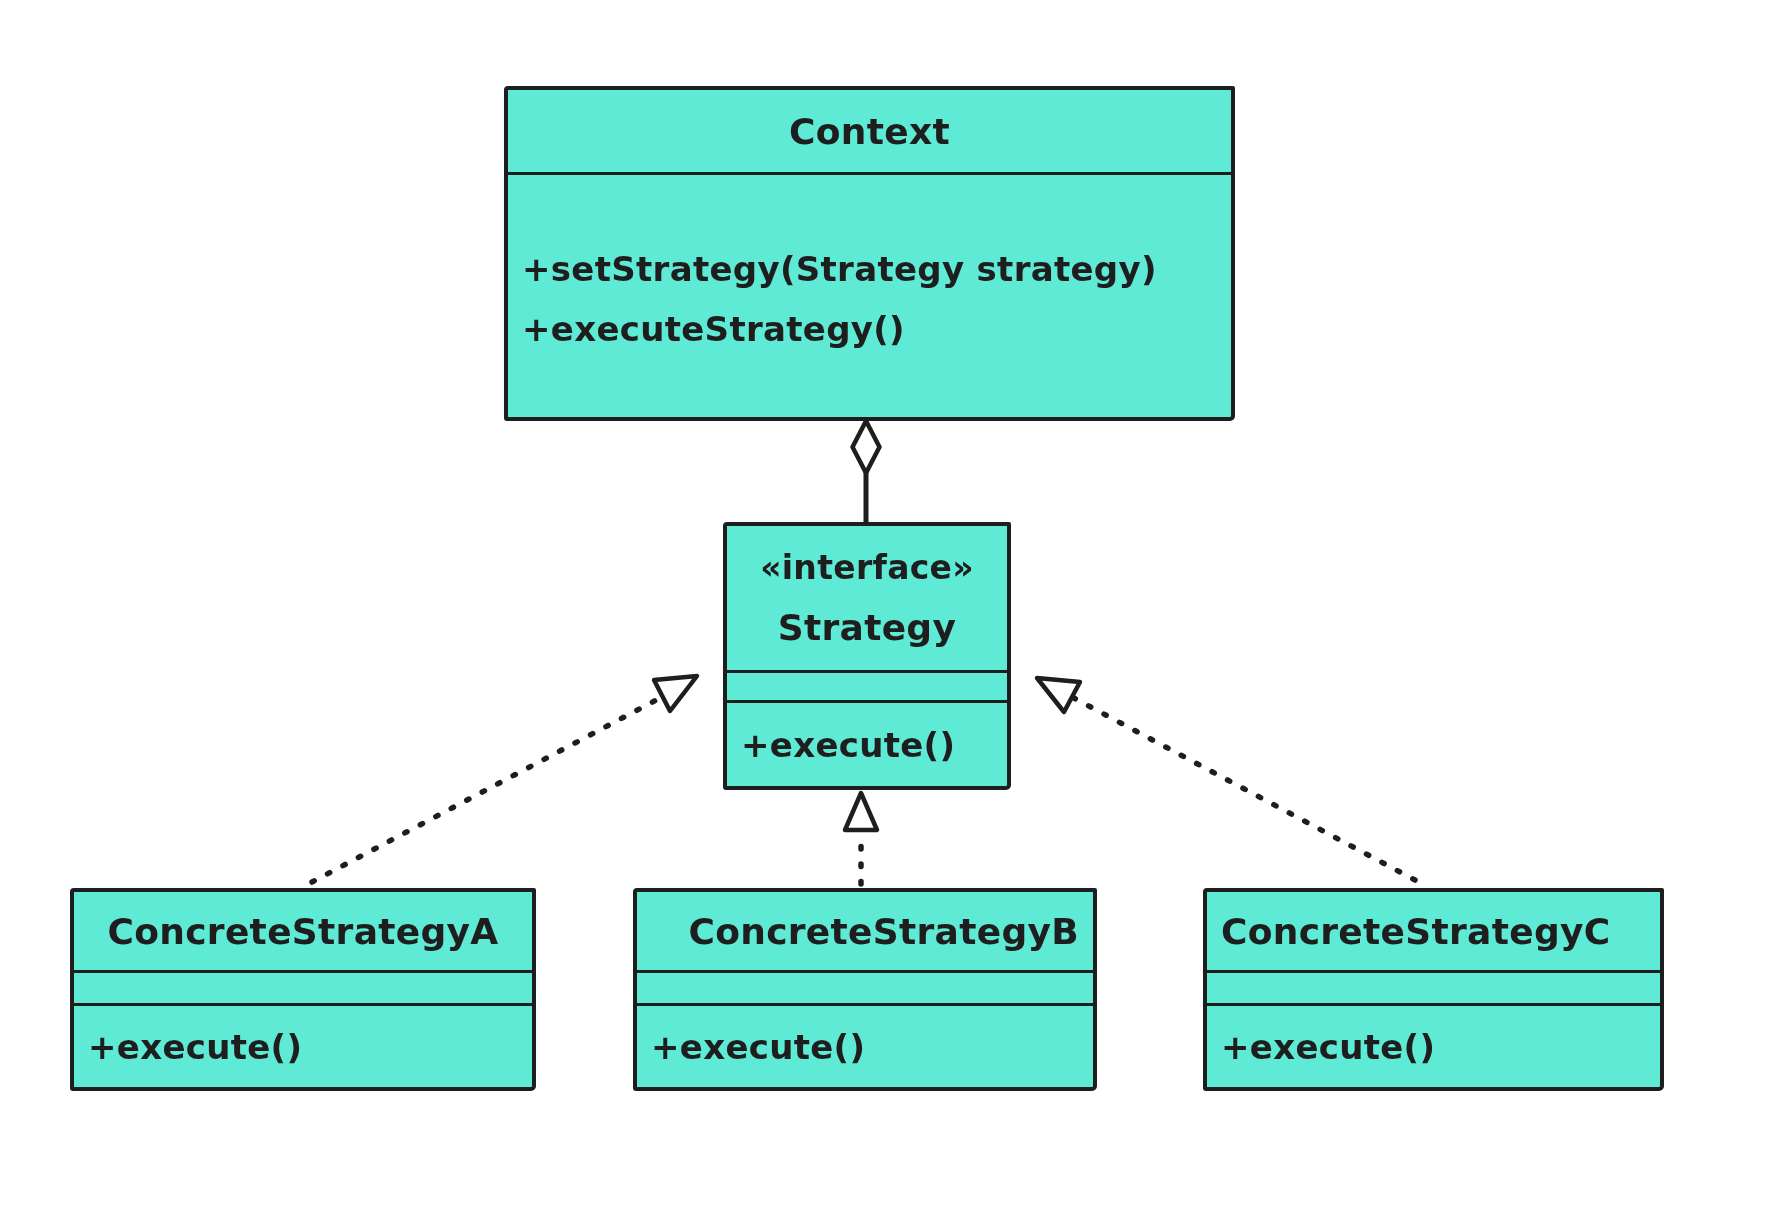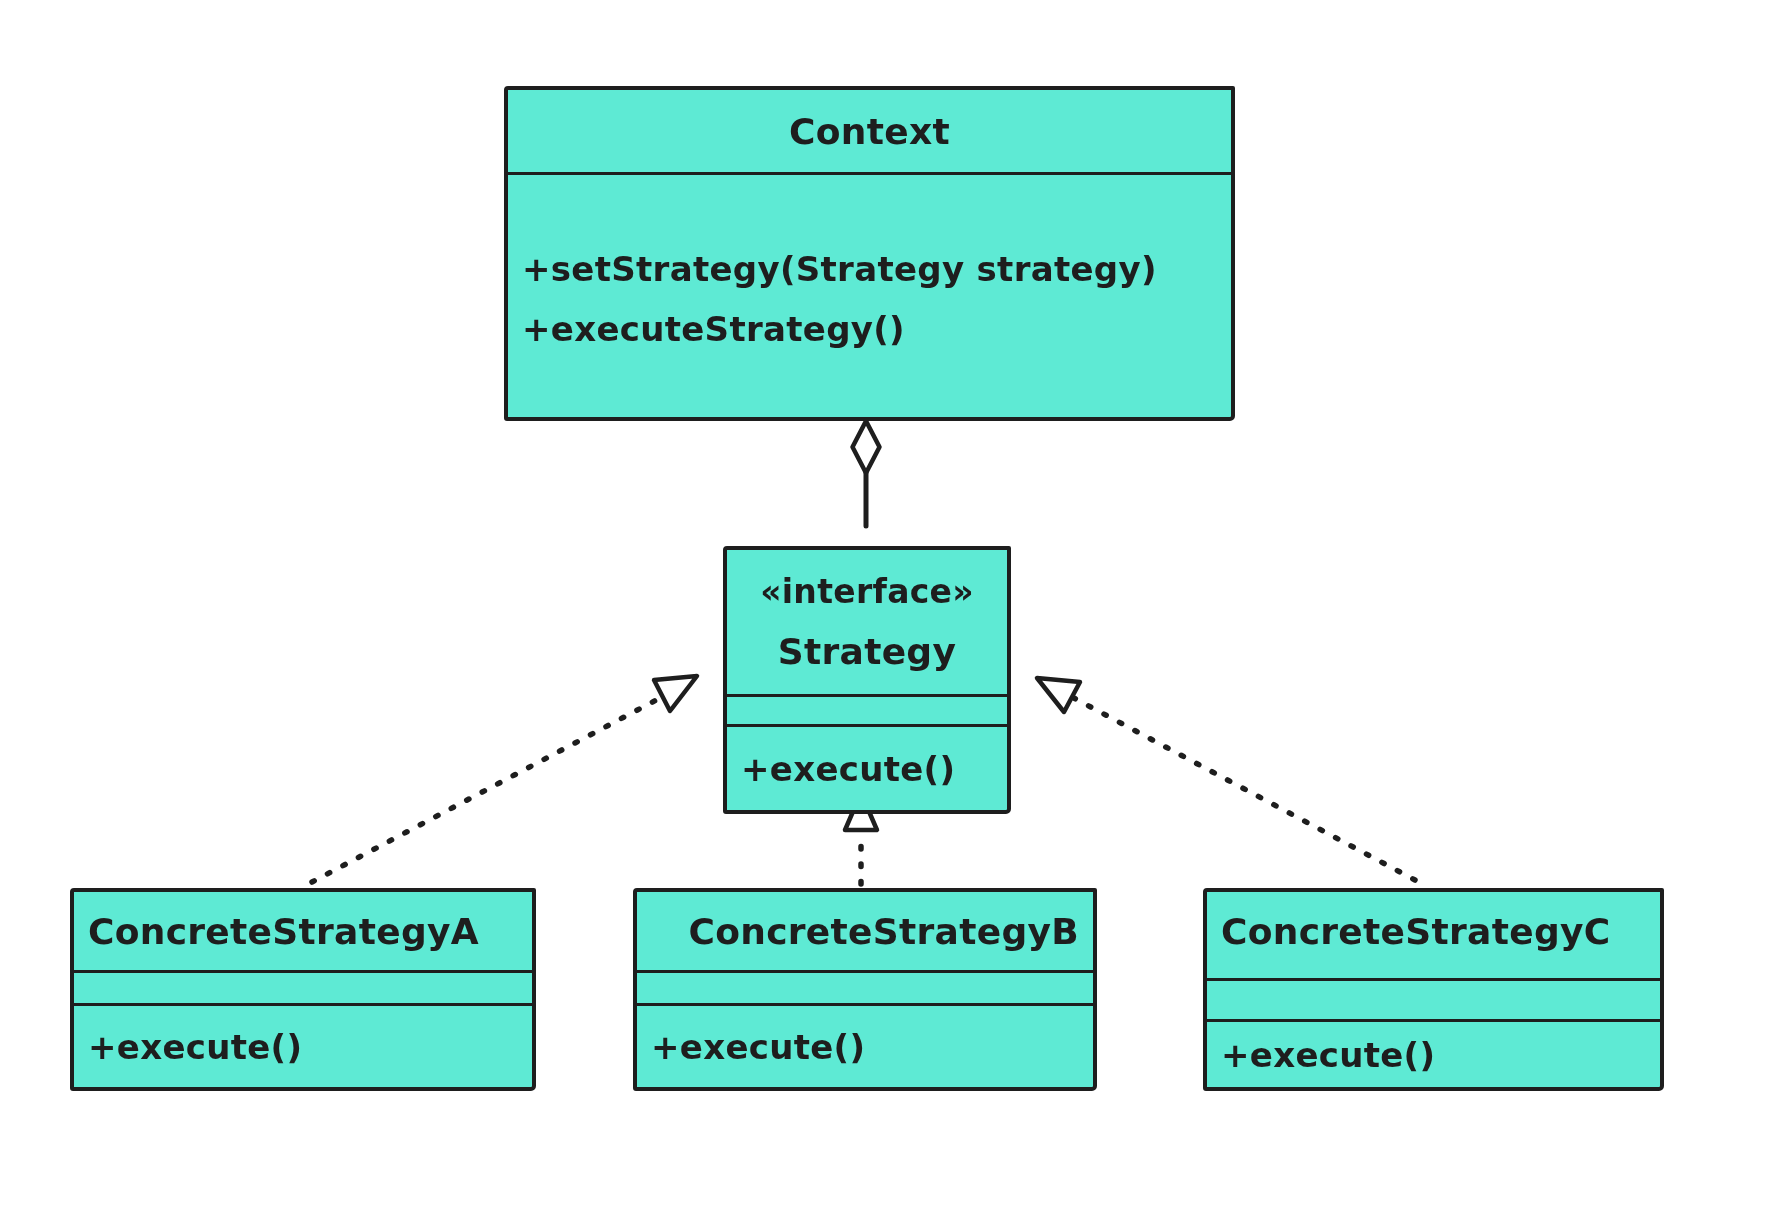--- a/index.html
+++ b/index.html
@@ -103,52 +103,52 @@
   <div class="uml-box" style="left:504px; top:86px; width:731px; height:335px;">
     <div class="row centered" style="height:82px;">
       <span class="title-text">Context</span>
     </div>
     <div class="row methods-multi grow">
       <span class="member-text">+setStrategy(Strategy strategy)</span>
       <span class="member-text">+executeStrategy()</span>
     </div>
   </div>
 
-  <div class="uml-box" style="left:723px; top:522px; width:288px; height:268px;margin-top:24px;">
+  <div class="uml-box" style="left:723px; top:522px; width:288px; height:268px;">
     <div class="row centered iface-title" style="height:144px;">
       <span class="stereotype-text">«interface»</span>
       <span class="title-text">Strategy</span>
     </div>
     <div class="row" style="height:30px;"></div>
     <div class="row grow">
       <span class="member-text">+execute()</span>
     </div>
   </div>
 
   <div class="uml-box" style="left:70px; top:888px; width:466px; height:203px;">
-    <div class="row" style="height:78px;">
+    <div class="row" style="height:78px;justify-content:center;">
       <span class="title-text">ConcreteStrategyA</span>
     </div>
     <div class="row" style="height:33px;"></div>
     <div class="row grow">
       <span class="member-text">+execute()</span>
     </div>
   </div>
 
   <div class="uml-box" style="left:633px; top:888px; width:464px; height:203px;">
     <div class="row" style="height:78px;justify-content:flex-end;">
       <span class="title-text">ConcreteStrategyB</span>
     </div>
     <div class="row" style="height:33px;"></div>
     <div class="row grow">
       <span class="member-text">+execute()</span>
     </div>
   </div>
 
-  <div class="uml-box" style="left:1203px; top:888px; width:461px; height:203px;gap:8px;">
+  <div class="uml-box" style="left:1203px; top:888px; width:461px; height:203px;">
     <div class="row" style="height:78px;">
       <span class="title-text">ConcreteStrategyC</span>
     </div>
     <div class="row" style="height:33px;"></div>
     <div class="row grow">
       <span class="member-text">+execute()</span>
     </div>
   </div>
 
 </div>

